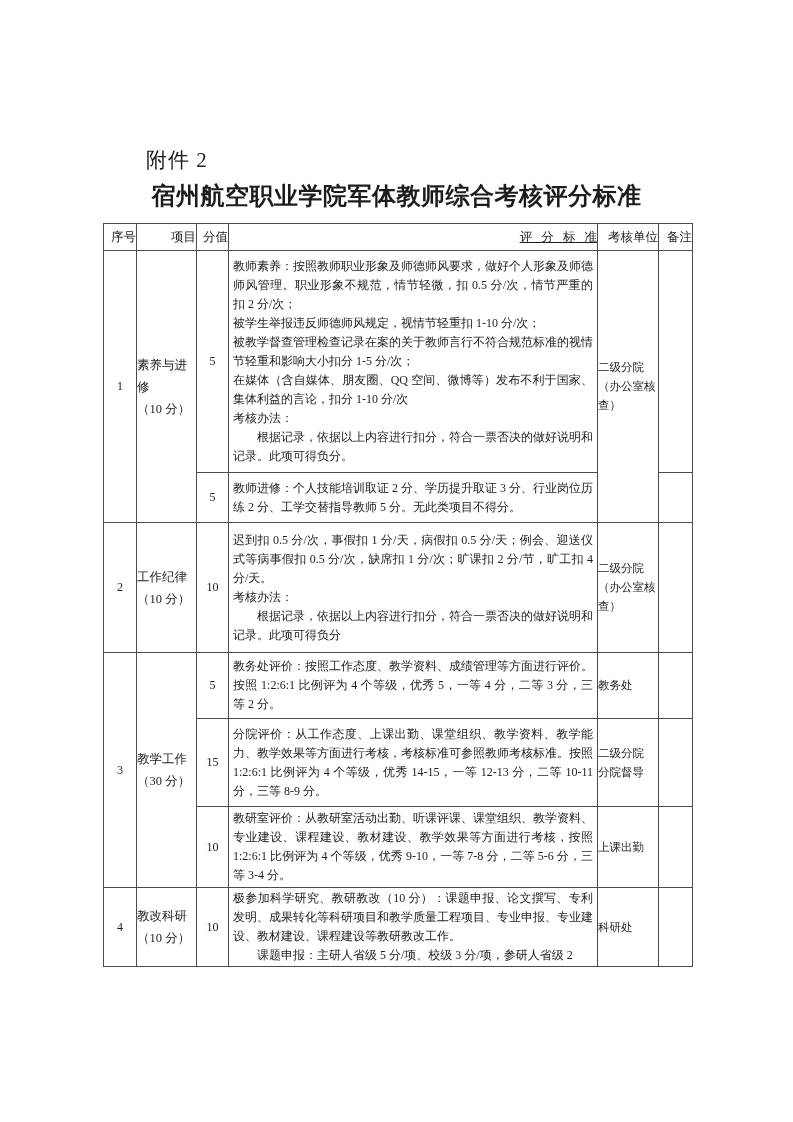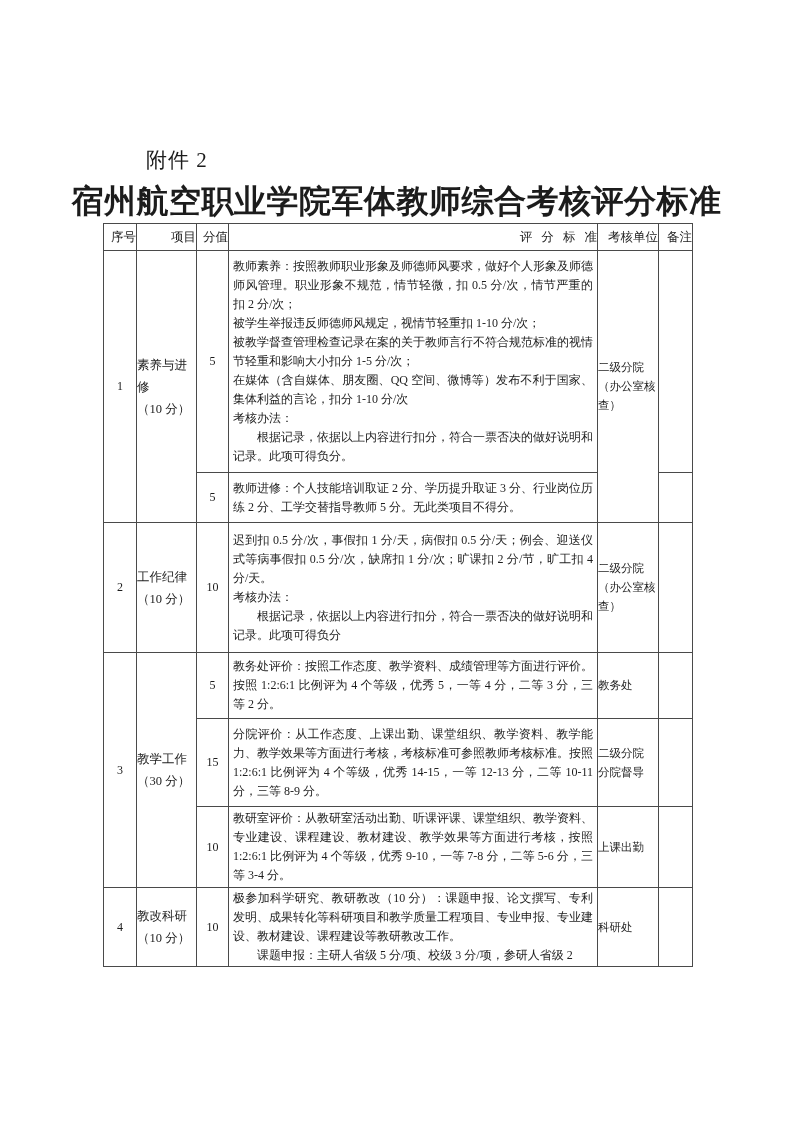--- a/index.html
+++ b/index.html
@@ -20,21 +20,21 @@
     font-size: 21px;
     letter-spacing: 1px;
     margin-left: 38px;
   }
   .doc-title {
     position: absolute;
     left: 0;
     top: 180px;
     width: 100%;
     text-align: center;
-    font-size: 32px;
+    font-size: 24px;
     font-weight: bold;
     letter-spacing: 0.5px;
   }
   .table-wrap {
     position: absolute;
     left: 103px;
     top: 223px;
     width: 589px;
   }
   table.score-table {
@@ -46,21 +46,21 @@
     border: 1px solid #4a4a4a;
     padding: 0;
     font-weight: normal;
     box-sizing: border-box;
   }
   .score-table th {
     font-size: 12.5px;
     text-align: right;
     vertical-align: middle;
   }
-  .hdr-criteria { word-spacing: 6px; }
+  .hdr-criteria { word-spacing: 6px; text-decoration: underline; }
   td.c {
     text-align: center;
     vertical-align: middle;
     font-size: 12px;
   }
   td.item-cell {
     text-align: left;
     vertical-align: middle;
     font-size: 12.5px;
     line-height: 22px;

